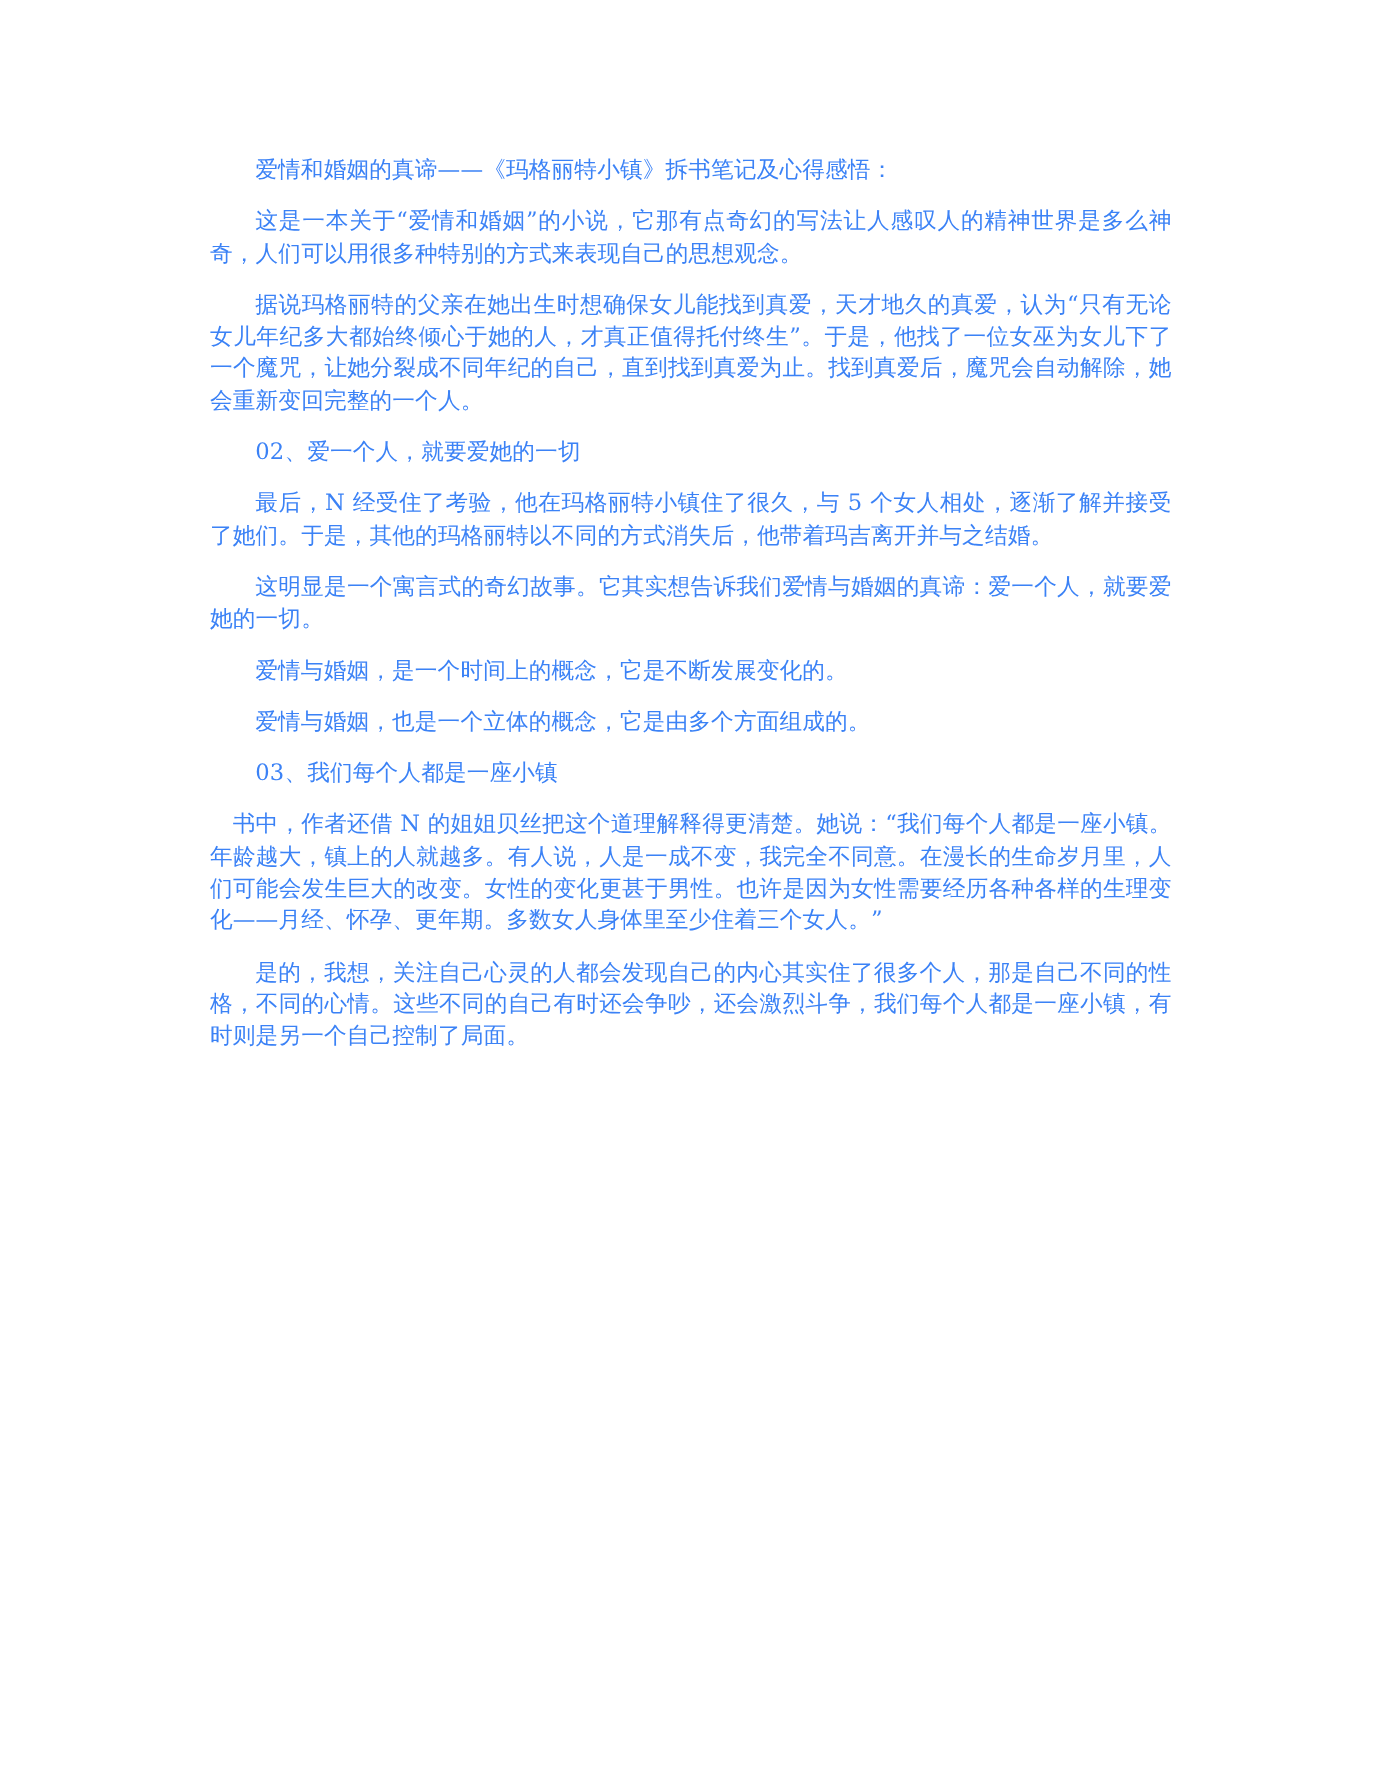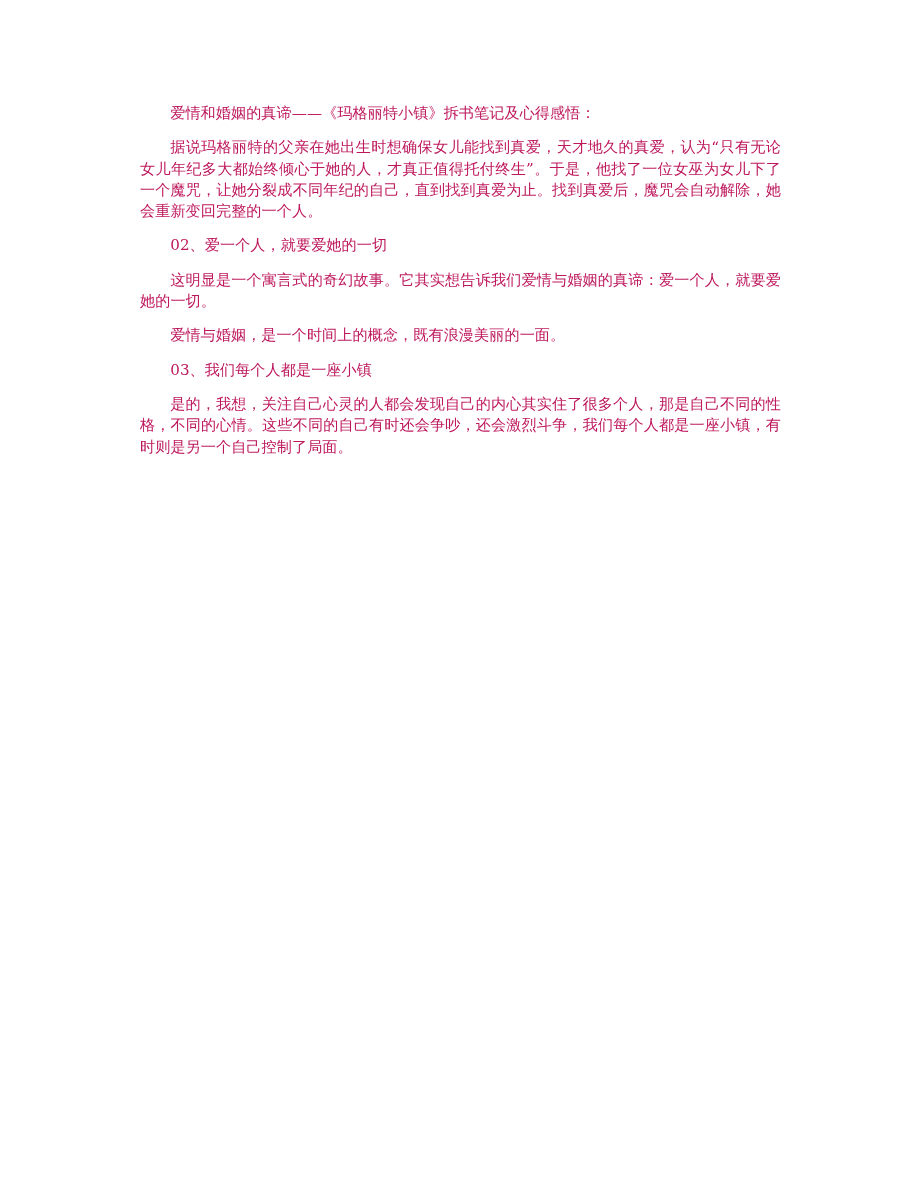--- a/index.html
+++ b/index.html
@@ -29,21 +29,21 @@
   }
   p.para {
     margin: 0 0 13px 0;
     font-size: 15.1px;
     line-height: 21.3px;
     text-align: justify;
     text-justify: inter-ideograph;
     letter-spacing: 0.1px;
     word-break: break-all;
     text-indent: 2em;
-    color: #be185d;
+    color: #3b82f6;
   }
   p.para.narrow-indent {
     text-indent: 1em;
   }
   p.para.heading-line {
     text-indent: 2em;
   }
   p.para.title-line {
     text-indent: 2em;
   }
@@ -53,33 +53,37 @@
 </style>
 </head>
 <body>
 
 <div class="page">
   <div class="content">
 
     <p class="para title-line">爱情和婚姻的真谛——《玛格丽特小镇》拆书笔记及心得感悟：</p>
 
 
+    <p class="para">这是一本关于“爱情和婚姻”的小说，它那有点奇幻的写法让人感叹人的精神世界是多么神奇，人们可以用很多种特别的方式来表现自己的思想观念。</p>
 
 
     <p class="para">据说玛格丽特的父亲在她出生时想确保女儿能找到真爱，天才地久的真爱，认为“只有无论女儿年纪多大都始终倾心于她的人，才真正值得托付终生”。于是，他找了一位女巫为女儿下了一个魔咒，让她分裂成不同年纪的自己，直到找到真爱为止。找到真爱后，魔咒会自动解除，她会重新变回完整的一个人。</p>
 
     <p class="para heading-line">02、爱一个人，就要爱她的一切</p>
 
+    <p class="para">最后，N 经受住了考验，他在玛格丽特小镇住了很久，与 5 个女人相处，逐渐了解并接受了她们。于是，其他的玛格丽特以不同的方式消失后，他带着玛吉离开并与之结婚。</p>
 
     <p class="para">这明显是一个寓言式的奇幻故事。它其实想告诉我们爱情与婚姻的真谛：爱一个人，就要爱她的一切。</p>
 
-    <p class="para">爱情与婚姻，是一个时间上的概念，既有浪漫美丽的一面。</p>
+    <p class="para">爱情与婚姻，是一个时间上的概念，它是不断发展变化的。</p>
 
 
+    <p class="para">爱情与婚姻，也是一个立体的概念，它是由多个方面组成的。</p>
 
 
     <p class="para heading-line">03、我们每个人都是一座小镇</p>
 
+    <p class="para narrow-indent">书中，作者还借 N 的姐姐贝丝把这个道理解释得更清楚。她说：“我们每个人都是一座小镇。年龄越大，镇上的人就越多。有人说，人是一成不变，我完全不同意。在漫长的生命岁月里，人们可能会发生巨大的改变。女性的变化更甚于男性。也许是因为女性需要经历各种各样的生理变化——月经、怀孕、更年期。多数女人身体里至少住着三个女人。”</p>
 
     <p class="para">是的，我想，关注自己心灵的人都会发现自己的内心其实住了很多个人，那是自己不同的性格，不同的心情。这些不同的自己有时还会争吵，还会激烈斗争，我们每个人都是一座小镇，有时则是另一个自己控制了局面。</p>
 
   </div>
 </div>
 
 </body></html>

